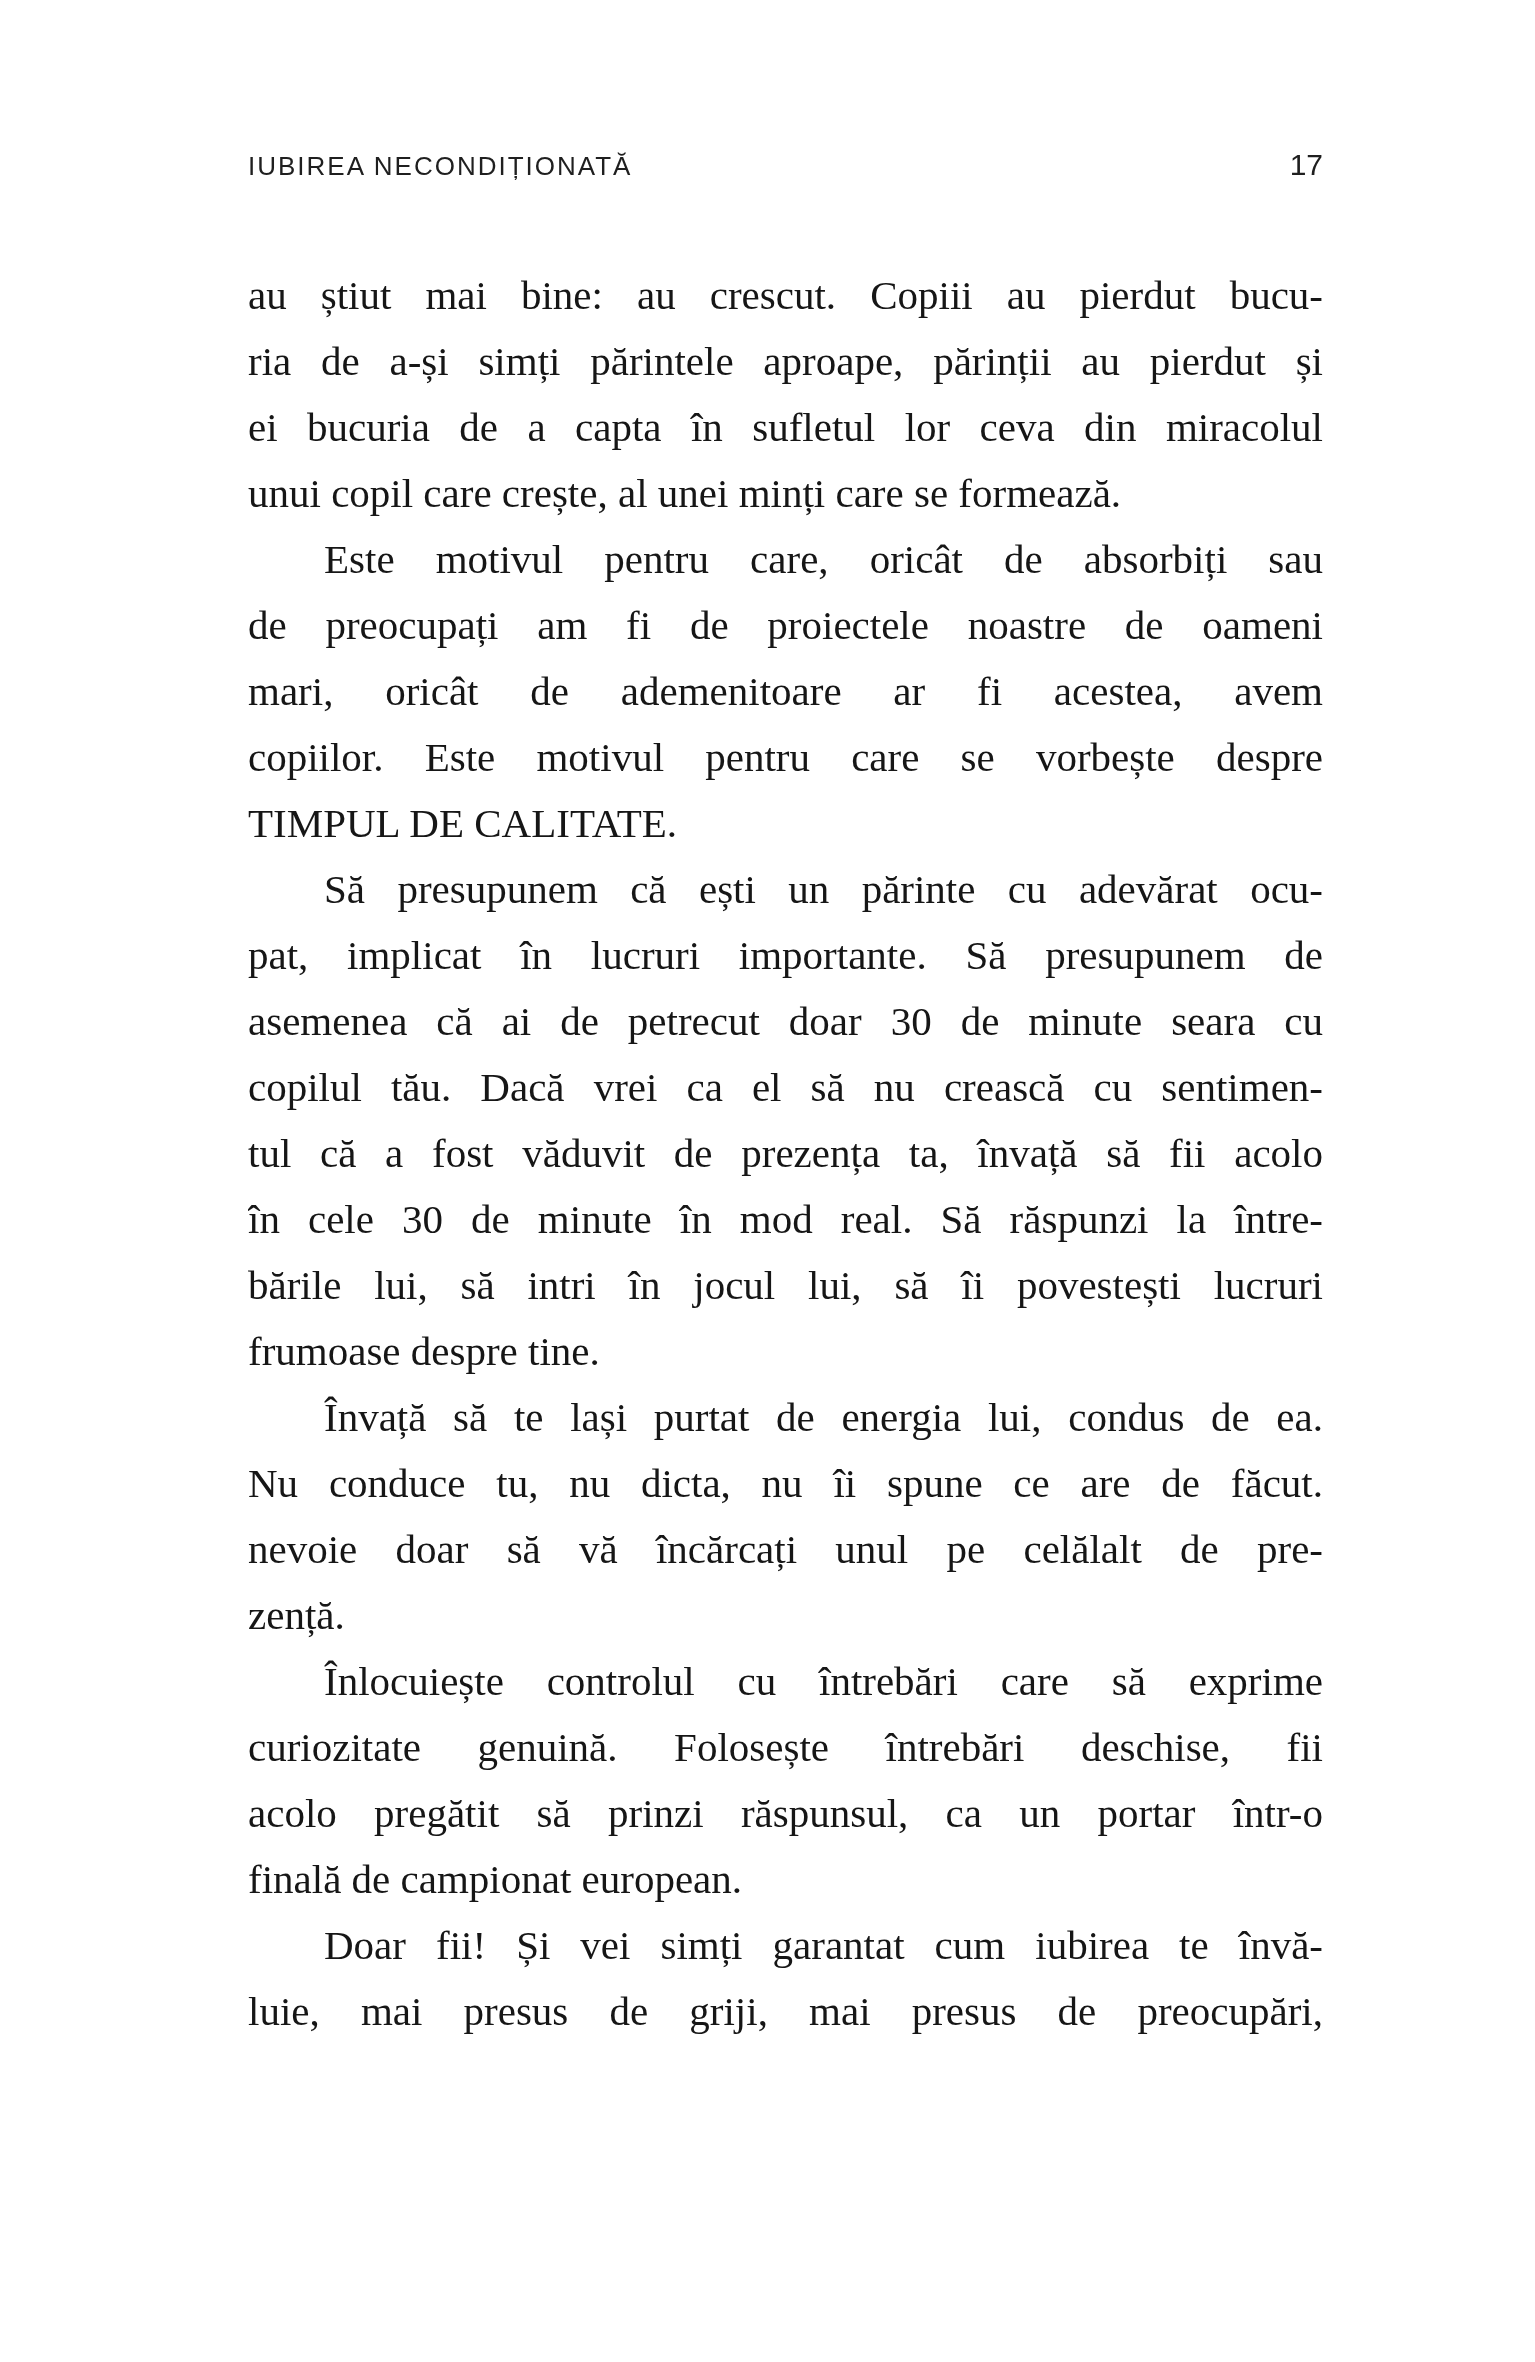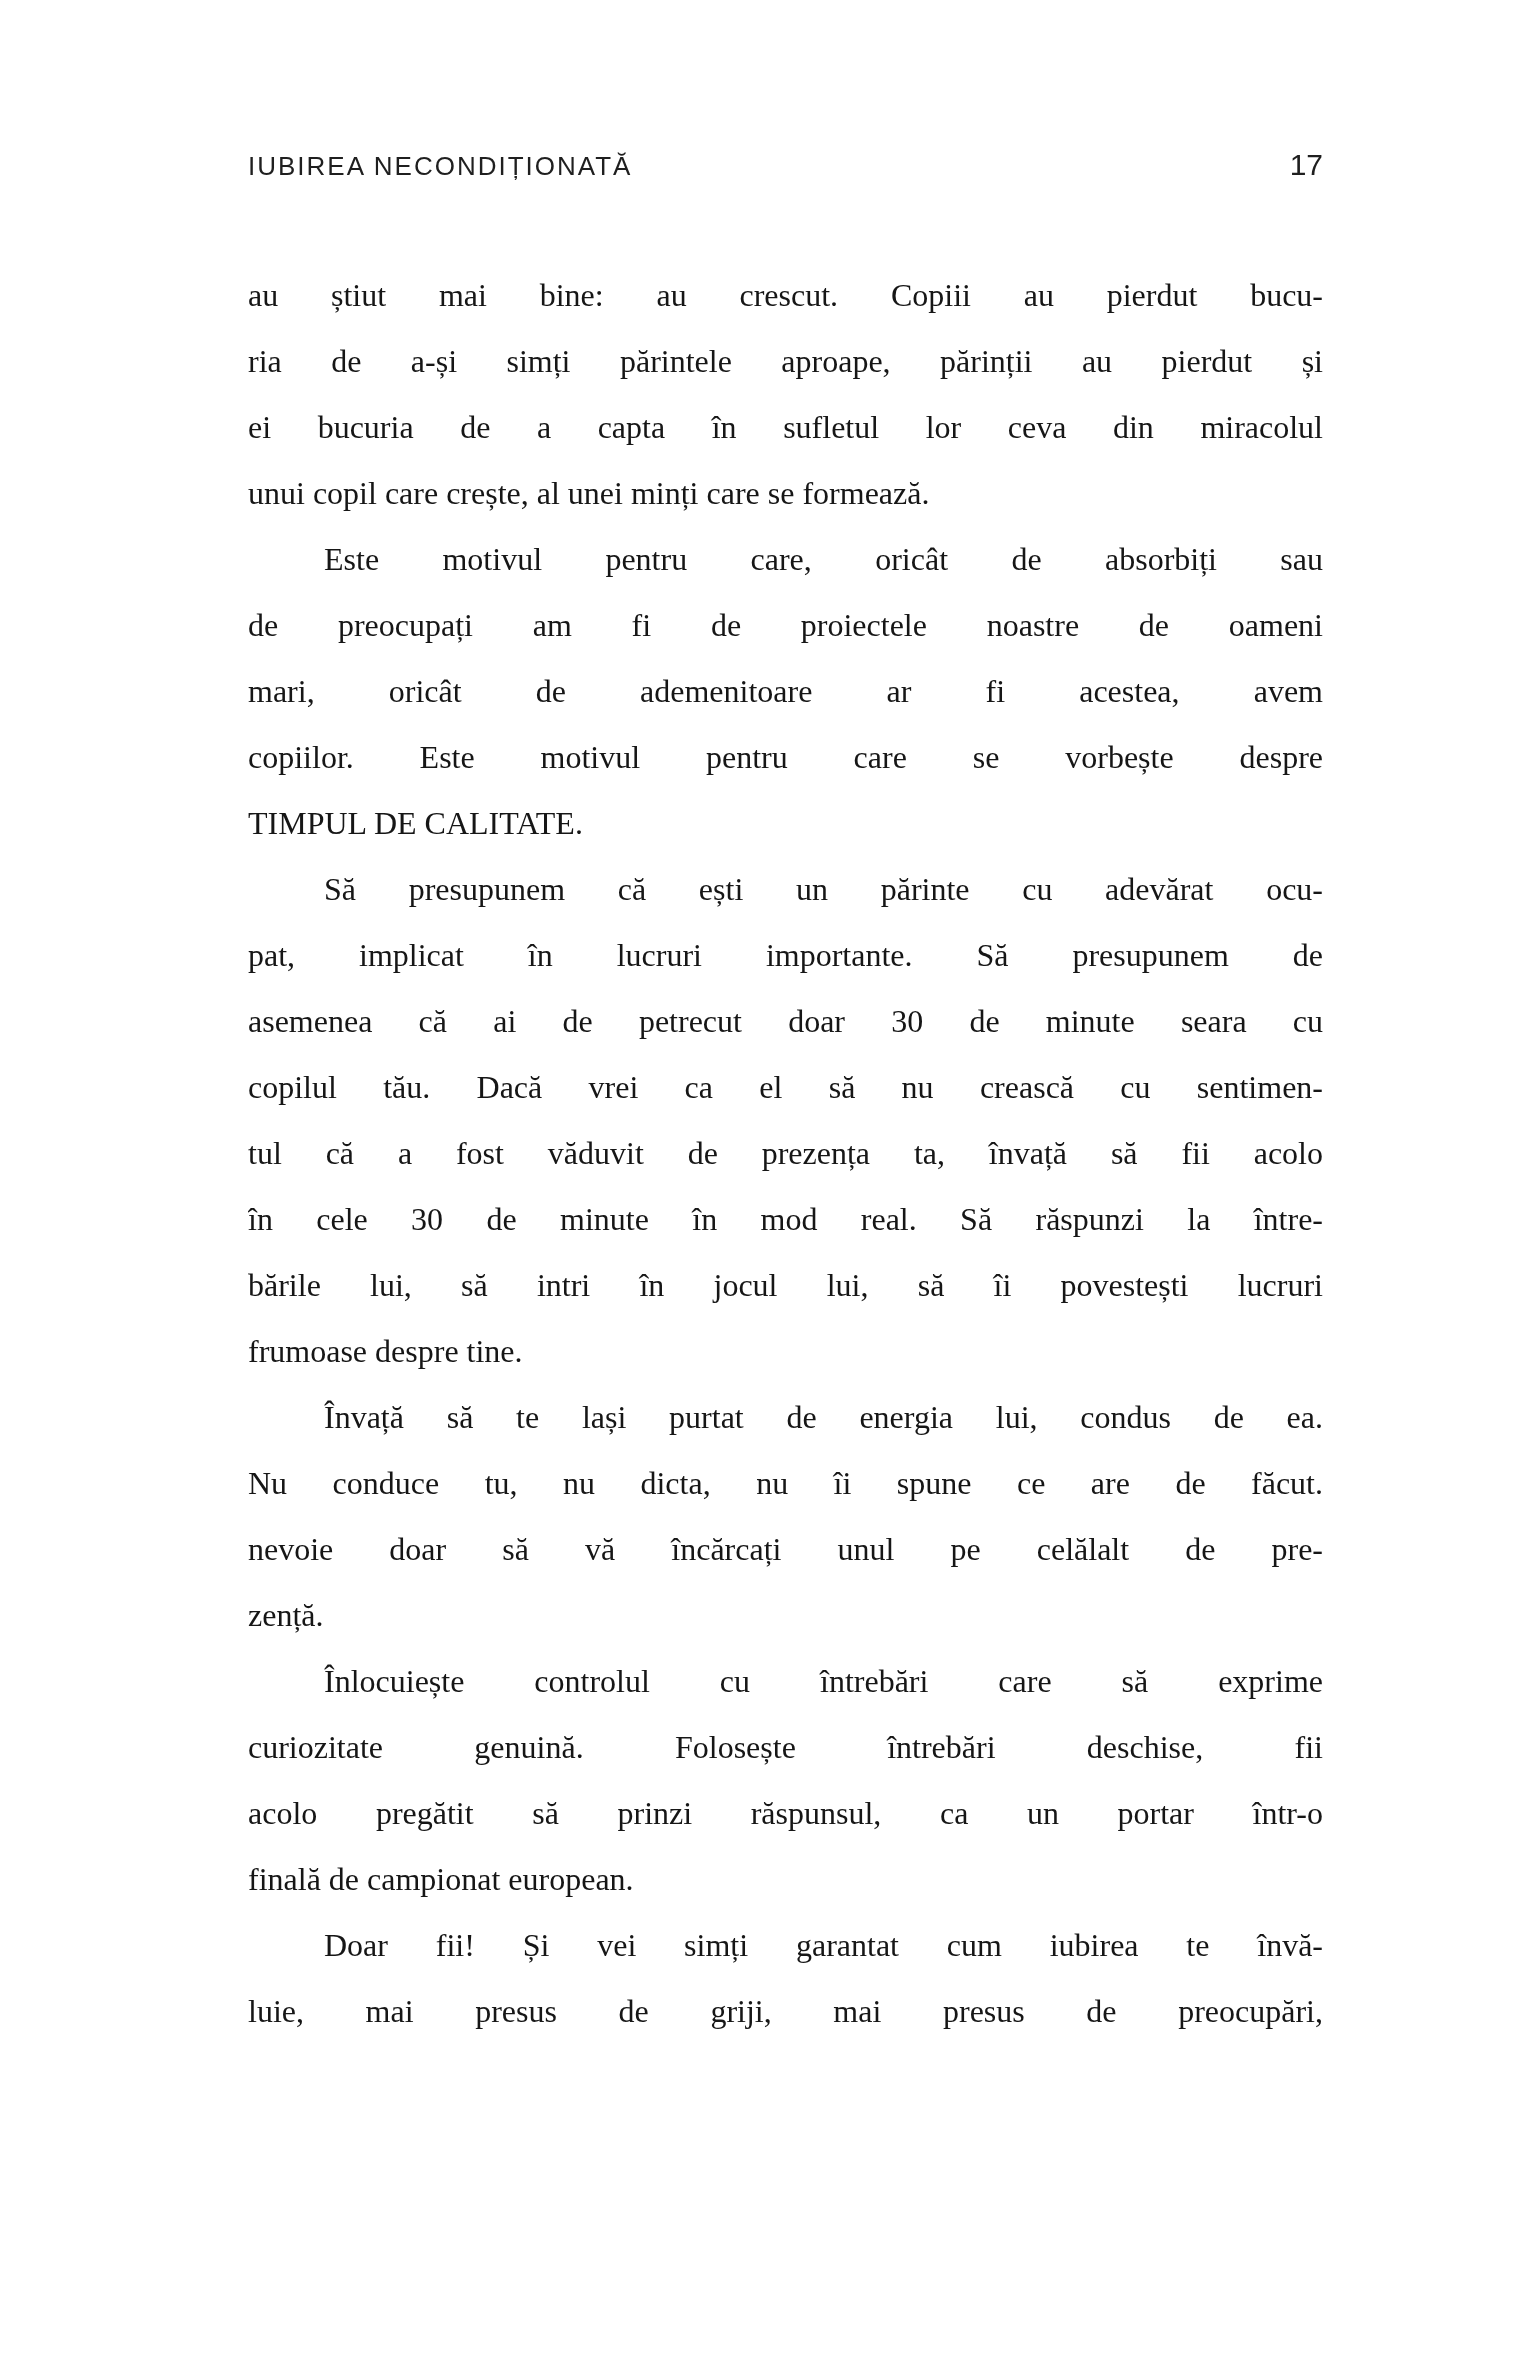--- a/index.html
+++ b/index.html
@@ -37,21 +37,21 @@
     font-size: 30px;
     font-weight: 400;
     color: #1f1f1f;
   }
   .page-body {
     position: absolute;
     left: 248px;
     top: 262px;
     width: 1075px;
     font-family: "Liberation Serif", serif;
-    font-size: 32px;
+    font-size: 41px;
     line-height: 66px;
     color: #161616;
   }
   .paragraph {
     margin: 0;
   }
   .line {
     text-align: justify;
     text-align-last: left;
     height: 66px;

